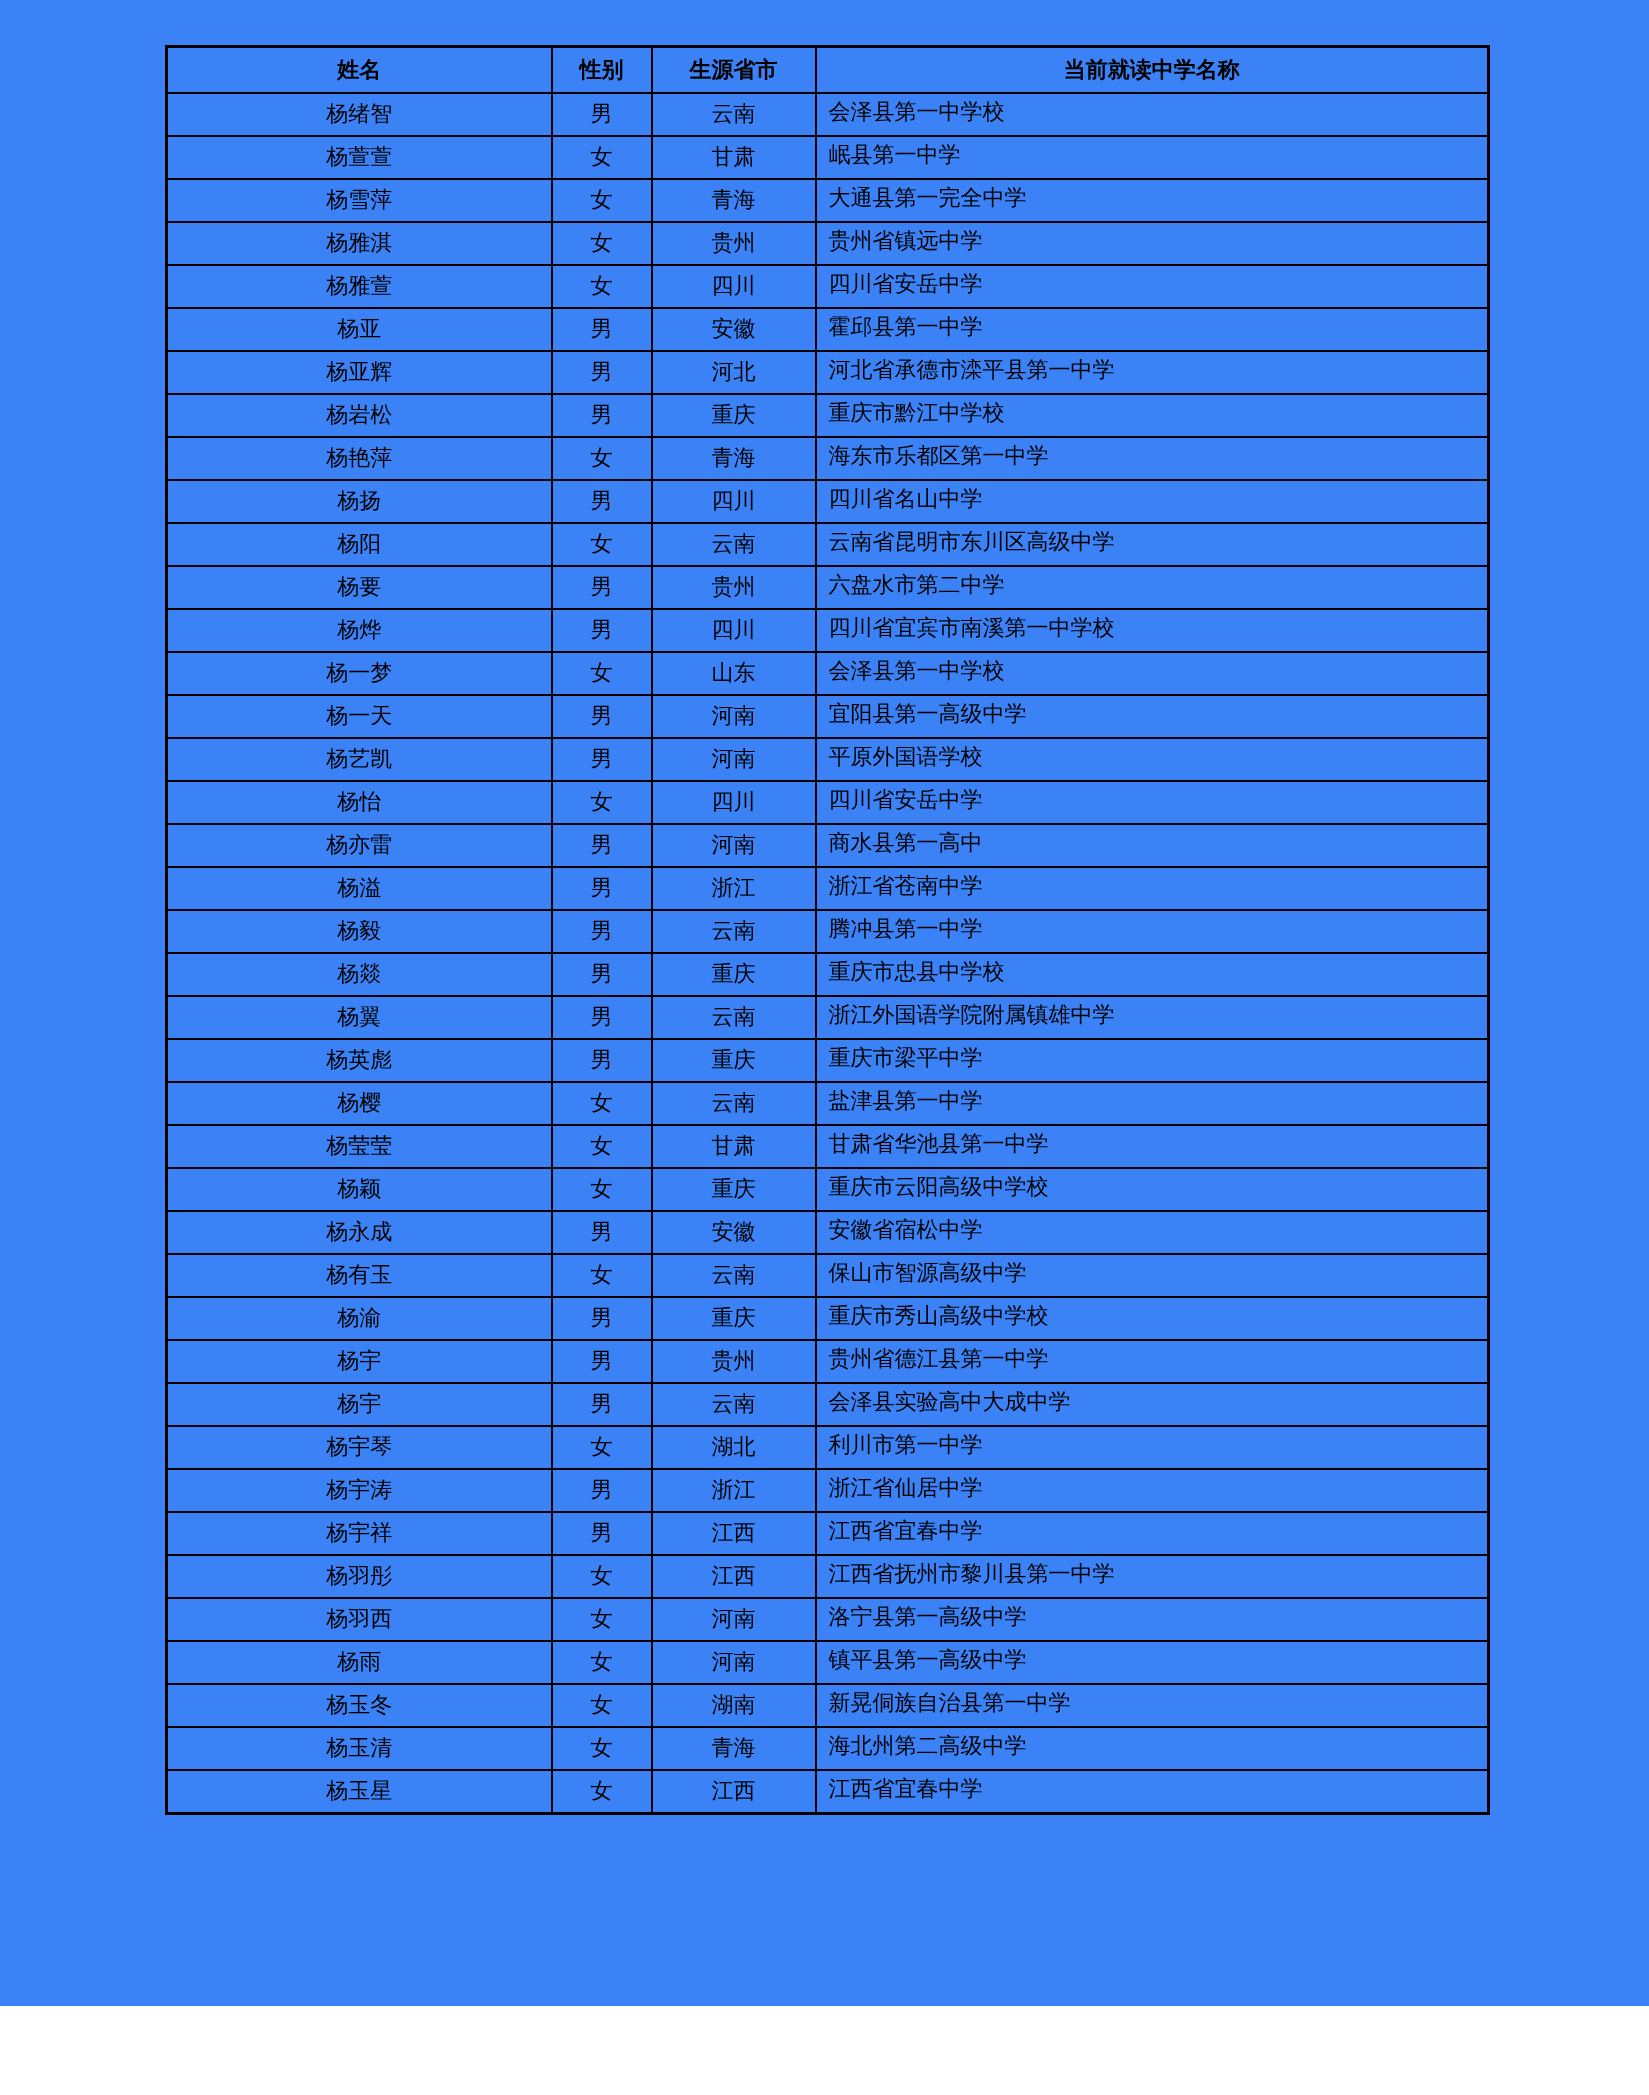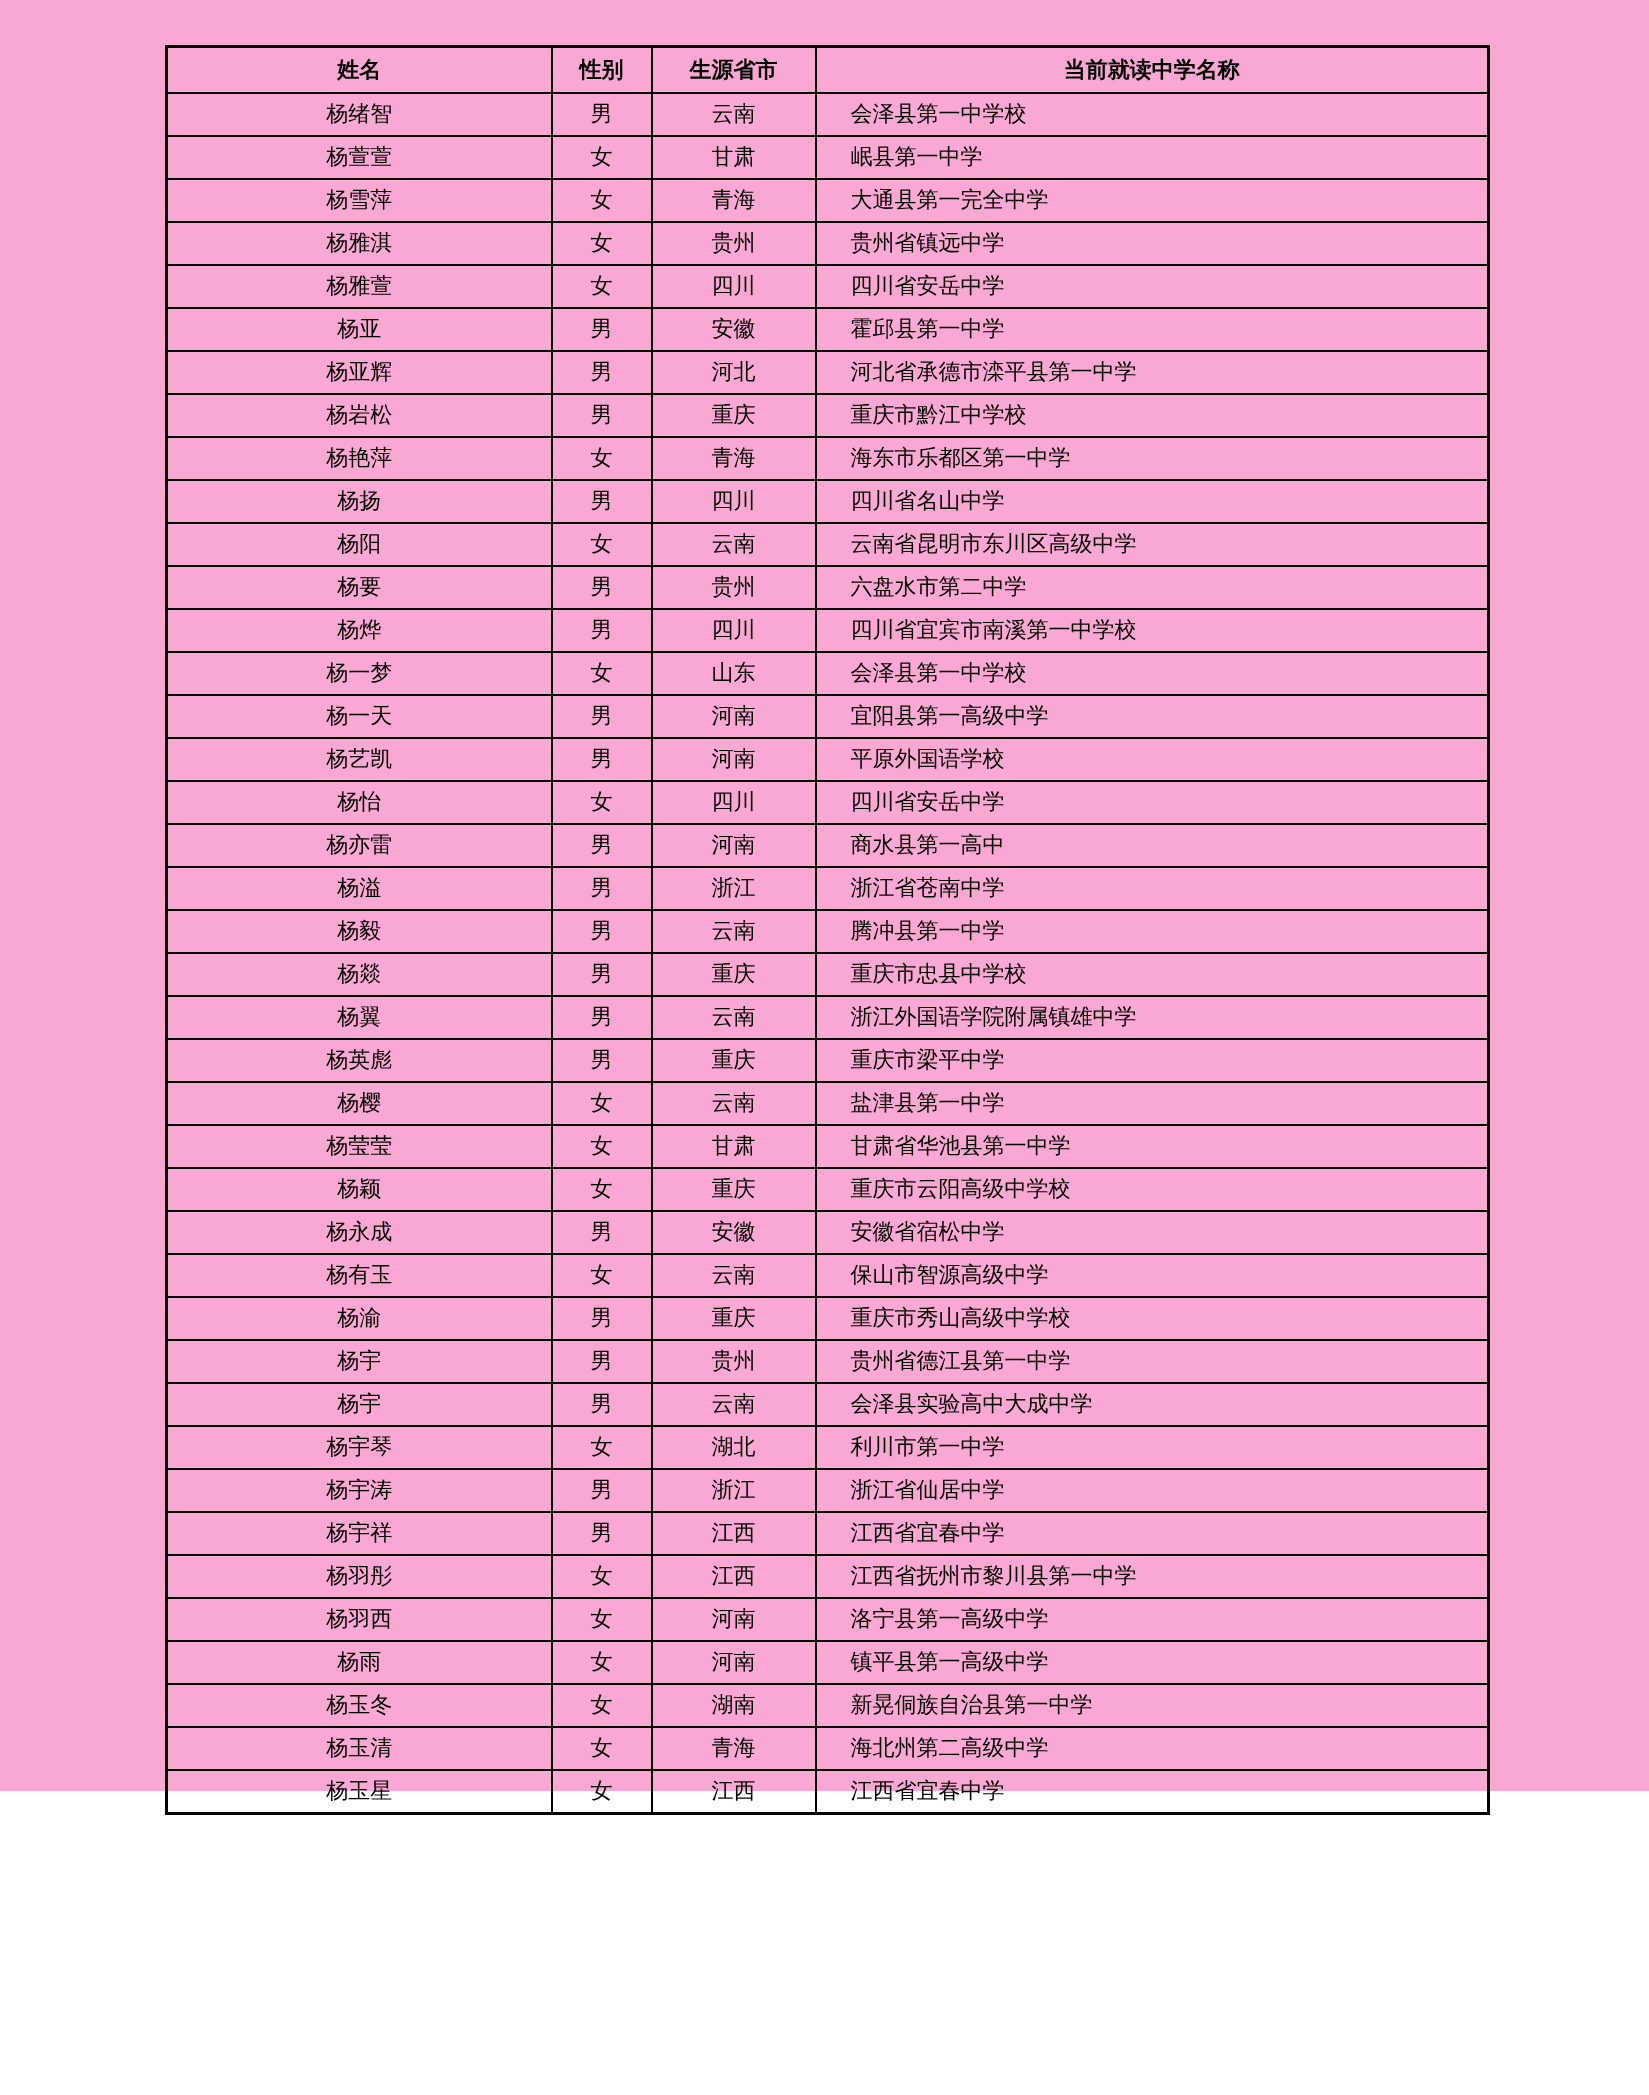--- a/index.html
+++ b/index.html
@@ -11,22 +11,22 @@
     width: 1649px;
     height: 2095px;
     position: relative;
     font-family: "Liberation Serif", serif;
     color: #000000;
   }
   .doc-page {
     position: absolute;
     left: 0; top: 0;
     width: 1649px;
-    height: 1791px;
-    background: #f9a8d4;
+    height: 2006px;
+    background: #3b82f6;
   }
   table.roster {
     position: absolute;
     left: 165px;
     top: 45px;
     width: 1322px;
     border-collapse: collapse;
     table-layout: fixed;
     border: 3px solid #000000;
   }
@@ -47,21 +47,22 @@
   table.roster th {
     height: 44px;
     font-weight: bold;
   }
   table.roster td {
     height: 41px;
     font-weight: normal;
   }
   table.roster td.school {
     text-align: left;
-    padding-left: 34px;
+    padding-left: 12px;
+    font-family: Liberation Mono, monospace;
   }
 </style>
 </head>
 <body>
 
 <div class="doc-page">
   <table class="roster">
     <colgroup>
       <col class="c-name">
       <col class="c-gender">

